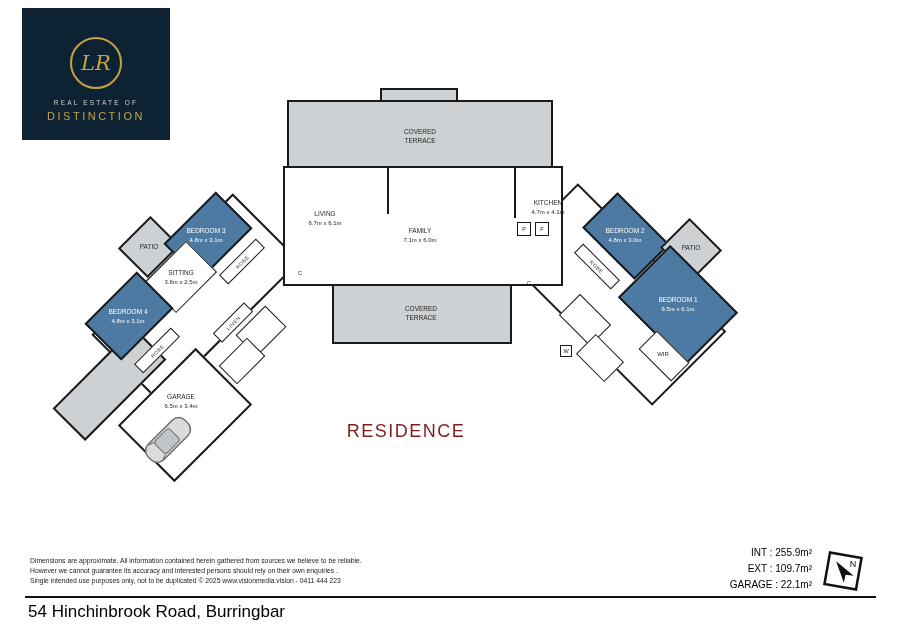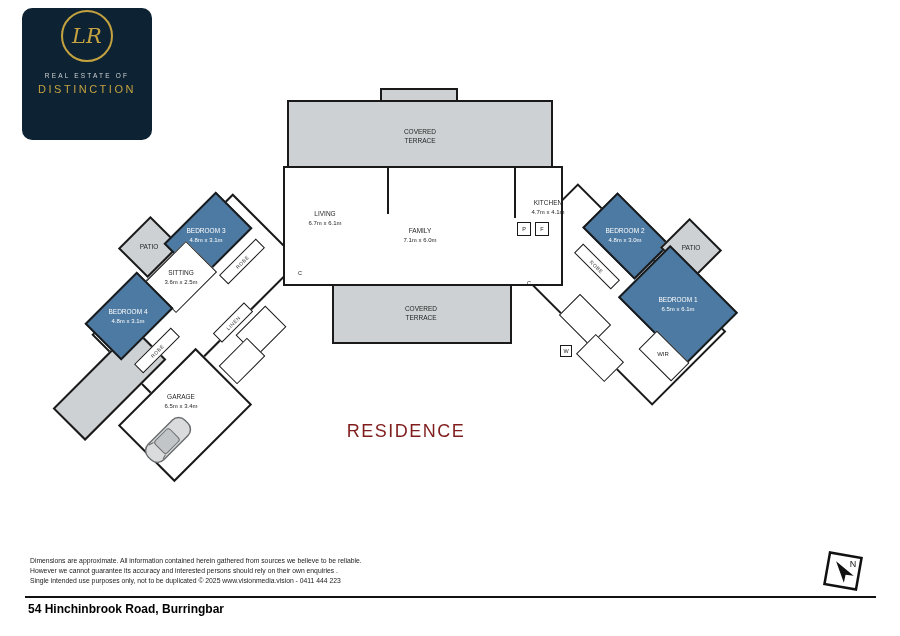--- a/index.html
+++ b/index.html
@@ -14,29 +14,29 @@
   .strip{display:flex;align-items:center;justify-content:center;border-width:1.5px}
   .striptext{font-size:5px;letter-spacing:.6px;color:#333}
   .wall{position:absolute;background:#1a1a1a;z-index:20}
   .rlabel{position:absolute;transform:translate(-50%,-50%);text-align:center;font-size:6.5px;line-height:1.35;color:#1f1f1f;white-space:nowrap;z-index:30}
   .rlabel .dims{display:block;font-size:6px}
   .rlabel.light{color:#fff}
   .rlabel.wrap{white-space:normal;width:60px}
   .tinybox{position:absolute;border:1.5px solid #1a1a1a;background:#fff;display:flex;align-items:center;justify-content:center;font-size:5.5px;color:#222;z-index:25}
   .tinyletter{position:absolute;font-size:5.5px;color:#222;transform:translate(-50%,-50%);z-index:30}
   .residence{position:absolute;left:406px;top:431px;transform:translate(-50%,-50%);font-size:18px;letter-spacing:1.5px;color:#7f1d1d;z-index:30}
-  .logo{position:absolute;left:22px;top:8px;width:130px;height:132px;background:#0d2334;border-radius:10px;display:flex;flex-direction:column;align-items:center;padding-top:2px;z-index:40}
+  .logo{position:absolute;left:22px;top:8px;width:148px;height:132px;background:#0d2334;border-radius:0;display:flex;flex-direction:column;align-items:center;padding-top:29px;z-index:40}
   .logo-circle{width:52px;height:52px;border:2px solid #c4a23f;border-radius:50%;display:flex;align-items:center;justify-content:center;color:#c4a23f;font-family:"DejaVu Serif",serif;font-style:italic;font-size:21px}
   .logo-line1{margin-top:10px;color:#cfd2d4;font-size:6.5px;letter-spacing:2.2px}
   .logo-line2{margin-top:4px;color:#c4a23f;font-size:11px;letter-spacing:2.5px}
   .disclaimer{position:absolute;left:30px;top:556px;font-size:6.8px;line-height:9.8px;color:#222;z-index:40}
   .areas{position:absolute;right:88px;top:545px;text-align:right;font-size:10px;line-height:16px;color:#000;font-weight:500;z-index:40}
   .compass{position:absolute;left:820px;top:548px;width:46px;height:46px;z-index:40}
   .divider{position:absolute;left:25px;top:596px;width:851px;height:2px;background:#111;z-index:40}
-  .address{position:absolute;left:28px;top:602px;font-size:12px;font-weight:bold;color:#000;z-index:40}
+  .address{position:absolute;left:28px;top:602px;font-size:17px;font-weight:normal;color:#000;z-index:40}
 </style>
 </head>
 <body>
 
 <div class="page">
 
   <div class="logo">
     <div class="logo-circle">
       <span>LR</span>
     </div>
@@ -162,20 +162,25 @@
   </div>
 
   <div class="residence">RESIDENCE</div>
 
   <div class="disclaimer">
     <div>Dimensions are approximate. All information contained herein gathered from sources we believe to be reliable.</div>
     <div>However we cannot guarantee its accuracy and interested persons should rely on their own enquiries .</div>
     <div>Single intended use purposes only, not to be duplicated © 2025 www.visionmedia.vision - 0411 444 223</div>
   </div>
 
+  <div class="areas">
+    <div>INT : 255.9m²</div>
+    <div>EXT : 109.7m²</div>
+    <div>GARAGE : 22.1m²</div>
+  </div>
 
   <div class="compass">
     <svg width="46" height="46" viewBox="0 0 46 46">
       <rect x="7" y="7" width="32" height="32" fill="#fff" stroke="#111" stroke-width="2.5" transform="rotate(10 23 23)"></rect>
       <polygon points="23,11 29,33 23,27.5 17,33" fill="#111" transform="rotate(-35 23 23)"></polygon>
       <text x="33" y="19" font-size="9" text-anchor="middle" fill="#111" font-family="Liberation Sans, sans-serif">N</text>
     </svg>
   </div>
 
   <div class="divider"></div>

